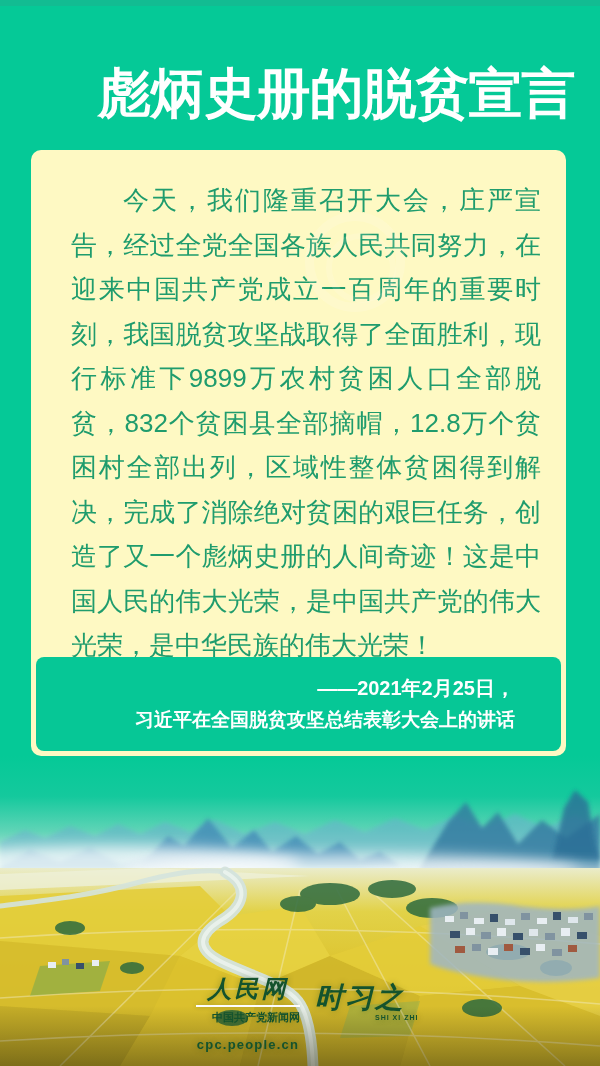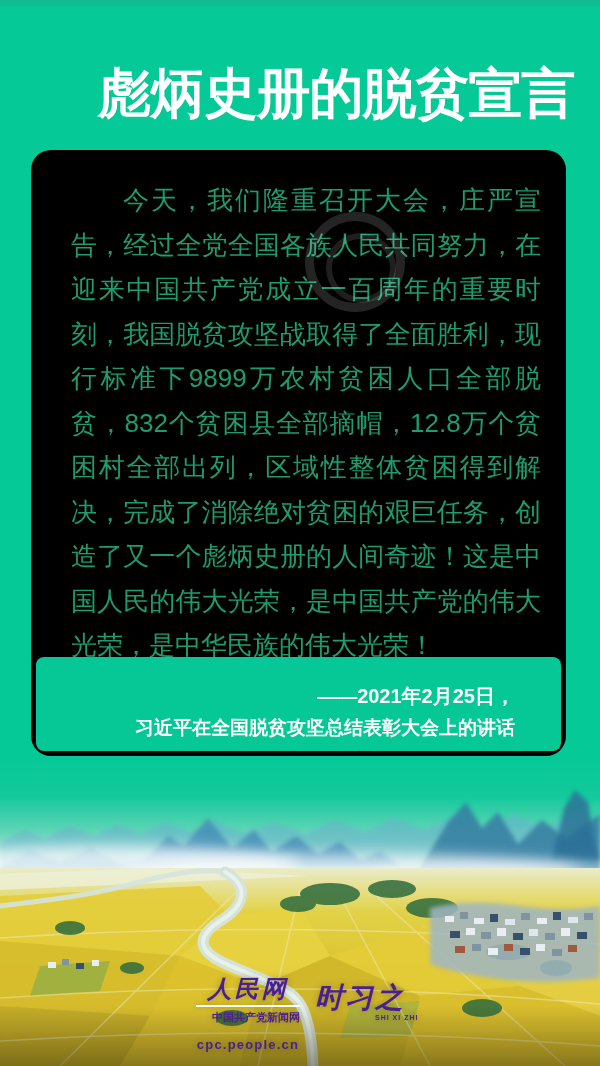--- a/index.html
+++ b/index.html
@@ -20,53 +20,53 @@
     text-align:center;
     color:#ffffff;
     font-size:54px; line-height:62px;
     font-weight:900;
     letter-spacing:-1px;
     margin-left:36px;
   }
   .quote-card {
     position:absolute; top:150px; left:31px;
     width:535px; height:606px;
-    background:#000000;
-    border-radius:20px;
+    background:#fef9c3;
+    border-radius:10px;
   }
   .quote-body {
     position:absolute; top:28px; left:40px; right:25px;
     color:#1f9c6d;
     font-size:26px; line-height:44.5px;
     text-align:justify;
     text-justify:inter-ideograph;
     text-indent:2em;
     font-weight:400;
   }
   .attribution-bar {
     position:absolute; left:5px; right:5px; bottom:5px;
     height:94px;
     background:#06c796;
     border-radius:8px;
     color:#ffffff;
     text-align:right;
-    padding:24px 46px 0 0;
+    padding:16px 46px 0 0;
   }
   .attribution-date { font-size:20px; line-height:31px; font-weight:600; }
   .attribution-source { font-size:19px; line-height:31px; font-weight:600; }
 
   .photo-wrap {
     position:absolute; top:756px; left:0;
     width:600px; height:310px;
   }
   .photo-wrap svg { display:block; }
 
   .footer-logos {
     position:absolute; top:970px; left:0; width:576px; height:96px;
-    color:#4c1d95;
+    color:#14532d;
   }
   .pd-logo-block {
     position:absolute; left:196px; top:5px; width:104px;
     text-align:center;
     text-shadow:0 0 6px rgba(30,60,20,.35);
   }
   .pd-script {
     font-size:24px; font-weight:bold; font-style:italic;
     letter-spacing:3px; line-height:28px;
   }

